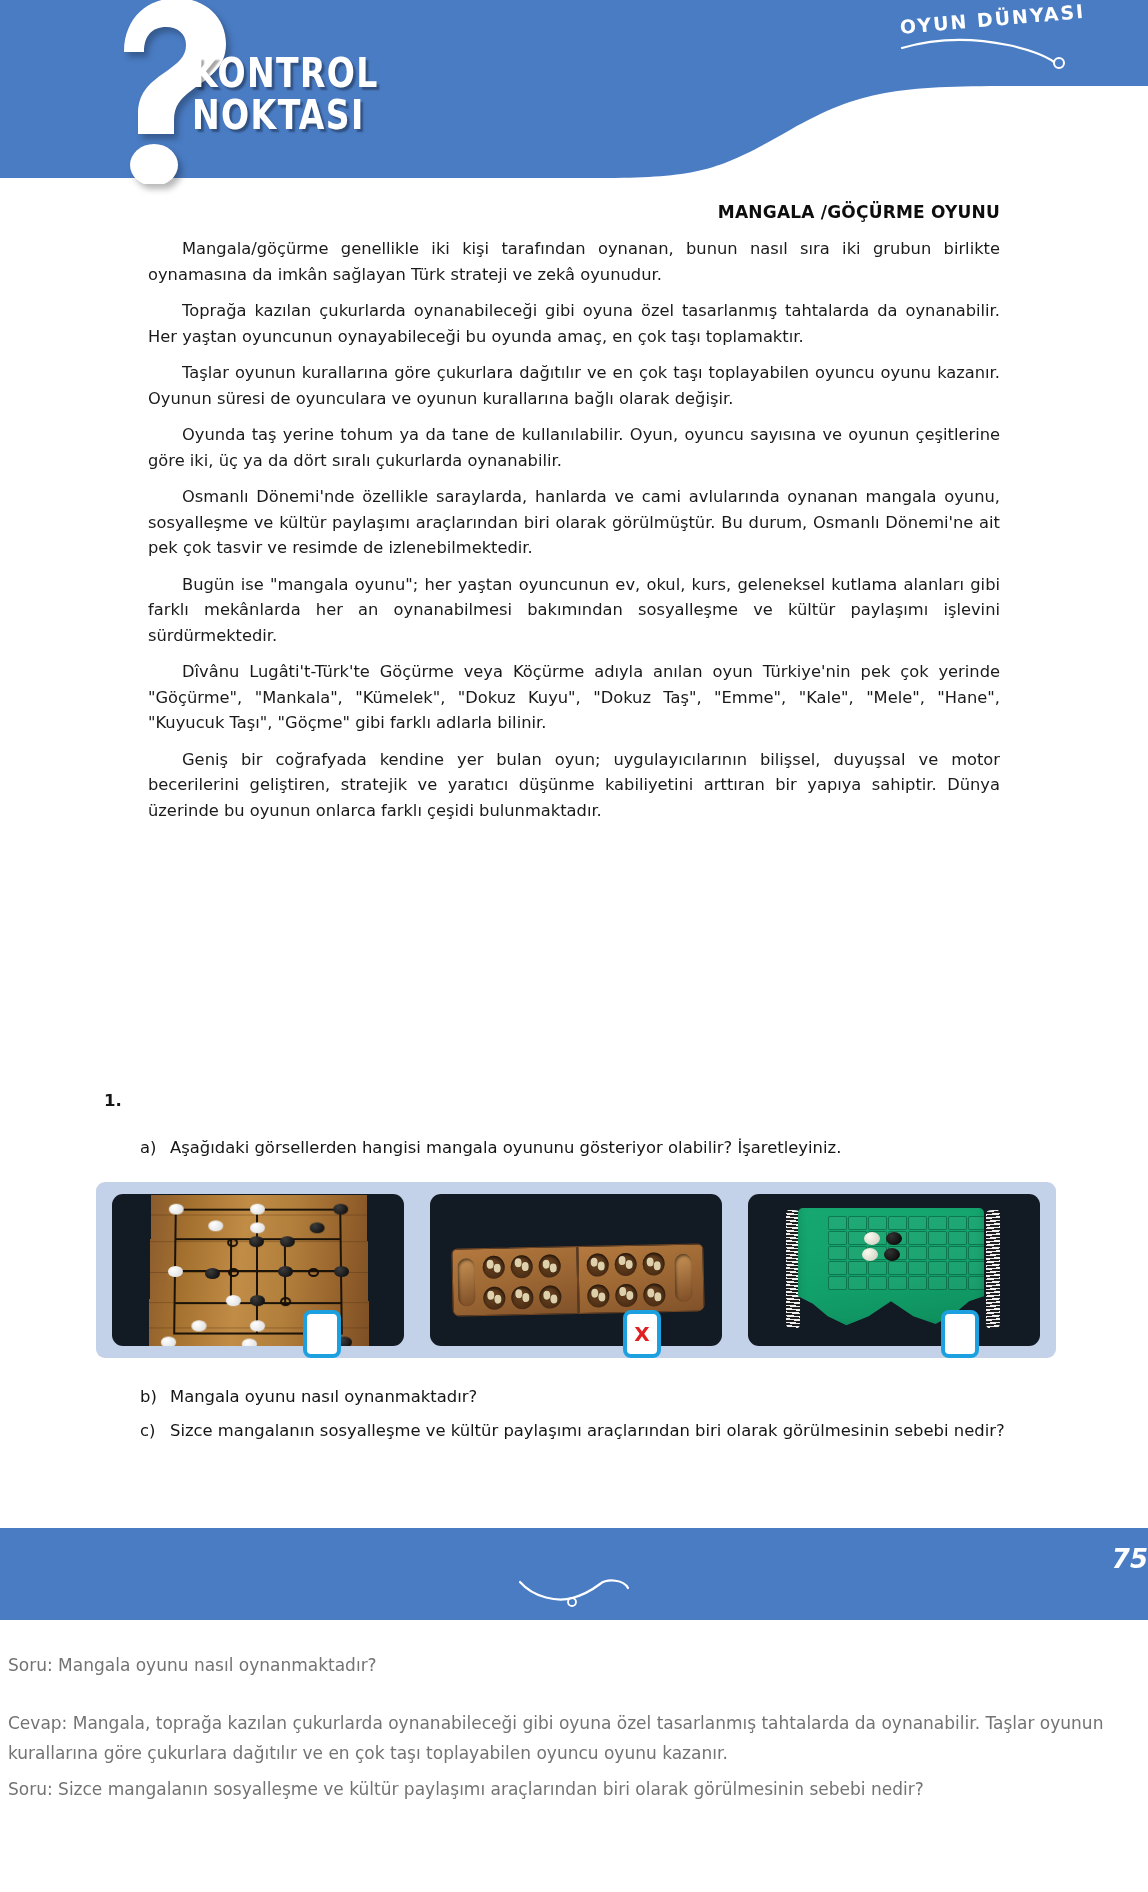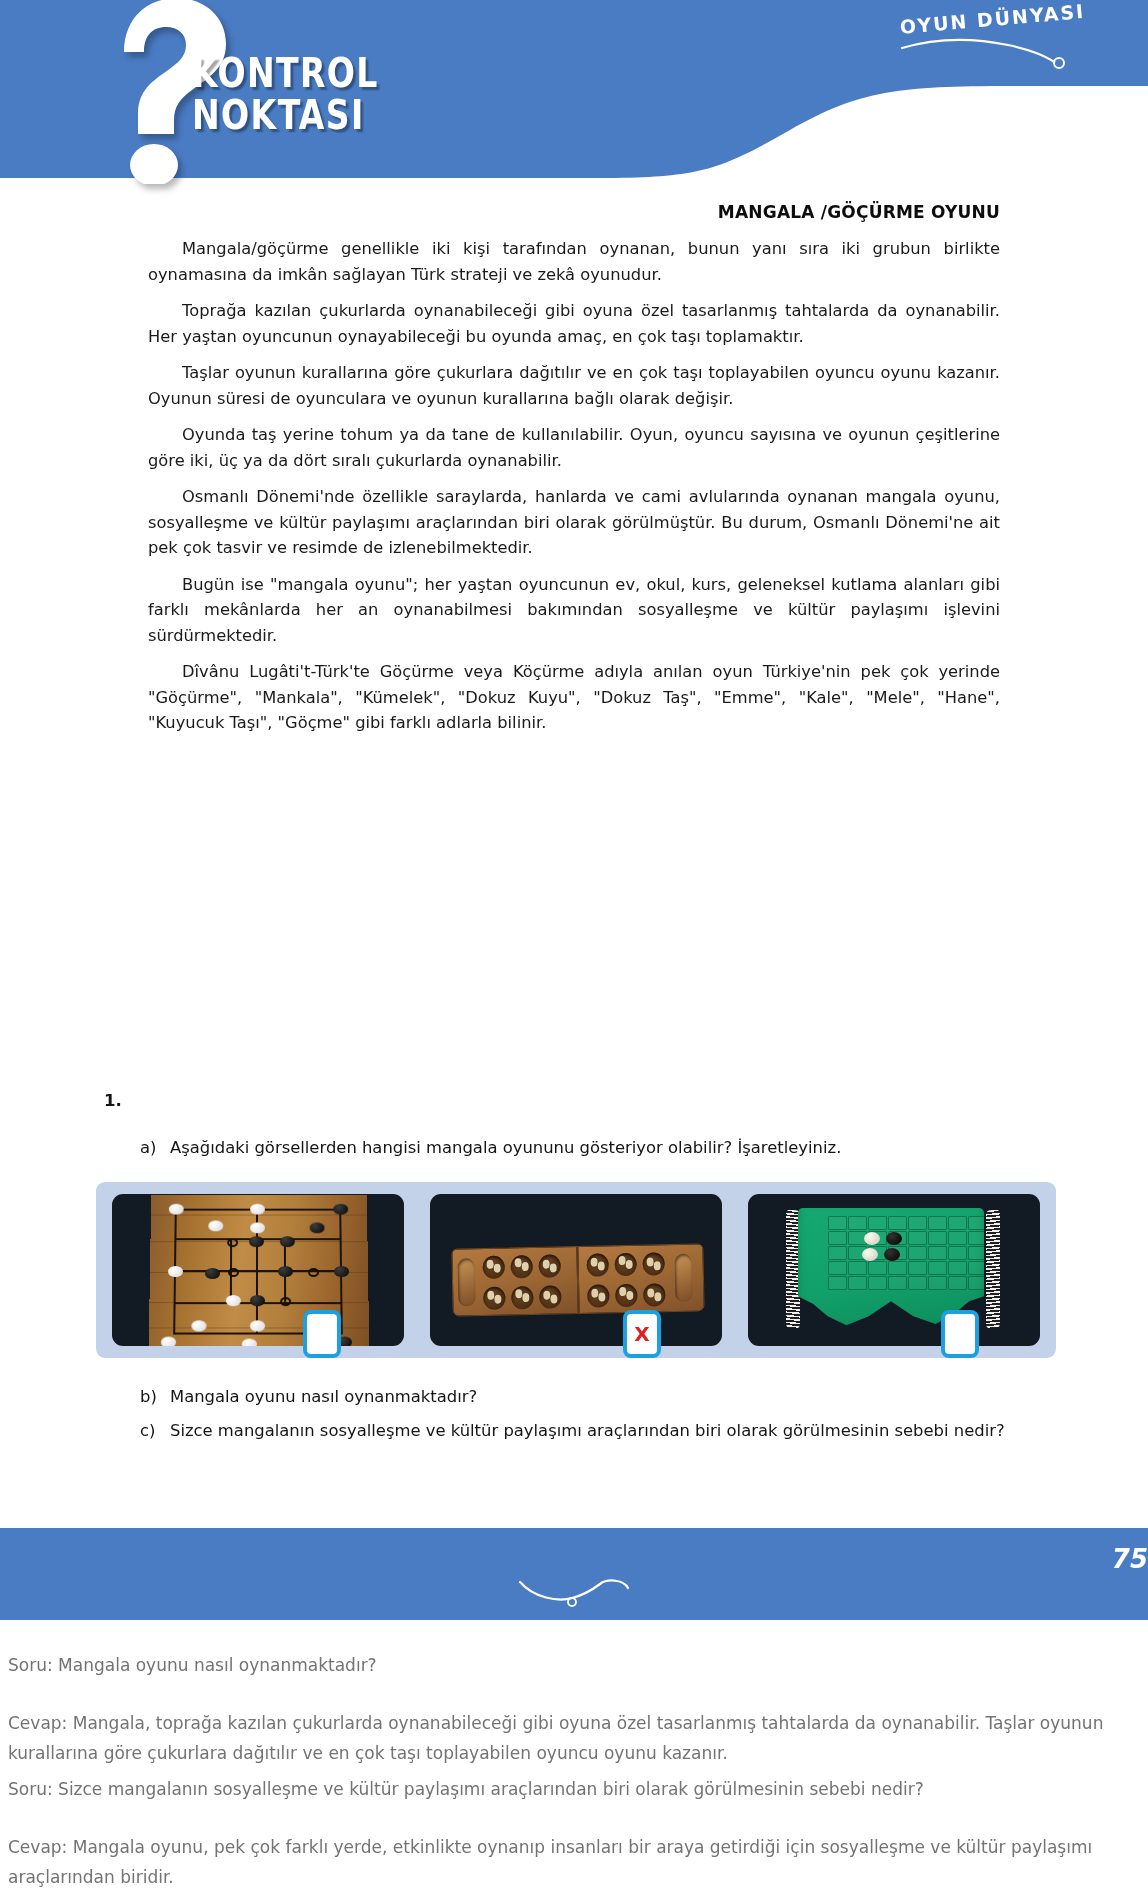--- a/index.html
+++ b/index.html
@@ -396,27 +396,28 @@
       <span class="od-text">OYUN DÜNYASI</span>
       <svg width="190" height="34" viewBox="0 0 190 34" style="display:block;margin-top:-2px;">
         <path d="M6,12 C40,2 78,2 112,9 C132,13 150,20 158,26" stroke="#ffffff" stroke-width="2.2" fill="none" stroke-linecap="round"></path>
         <circle cx="163" cy="27" r="5" stroke="#ffffff" stroke-width="2" fill="none"></circle>
       </svg>
     </div>
   </div>
 
   <div class="article">
     <h1>MANGALA /GÖÇÜRME OYUNU</h1>
-    <p>Mangala/göçürme genellikle iki kişi tarafından oynanan, bunun yanı sıra iki grubun birlikte oynamasına da imkân sağlayan Türk strateji ve zekâ oyunudur.</p>
+    <p>Mangala/göçürme genellikle iki kişi tarafından oynanan, bunun nasıl sıra iki grubun birlikte oynamasına da imkân sağlayan Türk strateji ve zekâ oyunudur.</p>
     <p>Toprağa kazılan çukurlarda oynanabileceği gibi oyuna özel tasarlanmış tahtalarda da oynanabilir. Her yaştan oyuncunun oynayabileceği bu oyunda amaç, en çok taşı toplamaktır.</p>
     <p>Taşlar oyunun kurallarına göre çukurlara dağıtılır ve en çok taşı toplayabilen oyuncu oyunu kazanır. Oyunun süresi de oyunculara ve oyunun kurallarına bağlı olarak değişir.</p>
     <p>Oyunda taş yerine tohum ya da tane de kullanılabilir. Oyun, oyuncu sayısına ve oyunun çeşitlerine göre iki, üç ya da dört sıralı çukurlarda oynanabilir.</p>
     <p>Osmanlı Dönemi'nde özellikle saraylarda, hanlarda ve cami avlularında oynanan mangala oyunu, sosyalleşme ve kültür paylaşımı araçlarından biri olarak görülmüştür. Bu durum, Osmanlı Dönemi'ne ait pek çok tasvir ve resimde de izlenebilmektedir.</p>
     <p>Bugün ise "mangala oyunu"; her yaştan oyuncunun ev, okul, kurs, geleneksel kutlama alanları gibi farklı mekânlarda her an oynanabilmesi bakımından sosyalleşme ve kültür paylaşımı işlevini sürdürmektedir.</p>
     <p>Dîvânu Lugâti't-Türk'te Göçürme veya Köçürme adıyla anılan oyun Türkiye'nin pek çok yerinde "Göçürme", "Mankala", "Kümelek", "Dokuz Kuyu", "Dokuz Taş", "Emme", "Kale", "Mele", "Hane", "Kuyucuk Taşı", "Göçme" gibi farklı adlarla bilinir.</p>
+    <p>Geniş bir coğrafyada kendine yer bulan oyun; uygulayıcılarının bilişsel, duyuşsal ve motor becerilerini geliştiren, stratejik ve yaratıcı düşünme kabiliyetini arttıran bir yapıya sahiptir. Dünya üzerinde bu oyunun onlarca farklı çeşidi bulunmaktadır.</p>
   </div>
 
   <div class="questions">
     <div class="q-row">
       <div class="q-num">1.</div>
     </div>
     <div class="sub-row">
       <div class="sub-letter">a)</div>
       <div>Aşağıdaki görsellerden hangisi mangala oyununu gösteriyor olabilir? İşaretleyiniz.</div>
     </div>
@@ -601,14 +602,13 @@
     </svg>
   </div>
 </div>
 
 <div class="notes">
   <p>Soru: Mangala oyunu nasıl oynanmaktadır?</p>
   <div class="gap"></div>
   <p>Cevap: Mangala, toprağa kazılan çukurlarda oynanabileceği gibi oyuna özel tasarlanmış tahtalarda da oynanabilir. Taşlar oyunun kurallarına göre çukurlara dağıtılır ve en çok taşı toplayabilen oyuncu oyunu kazanır.</p>
   <p>Soru: Sizce mangalanın sosyalleşme ve kültür paylaşımı araçlarından biri olarak görülmesinin sebebi nedir?</p>
   <div class="gap"></div>
-  <p>Cevap: Mangala oyunu, pek çok farklı yerde, etkinlikte oynanıp insanları bir araya getirdiği için sosyalleşme ve kültür paylaşımı araçlarından biridir.</p>
 </div>
 
 </body></html>

